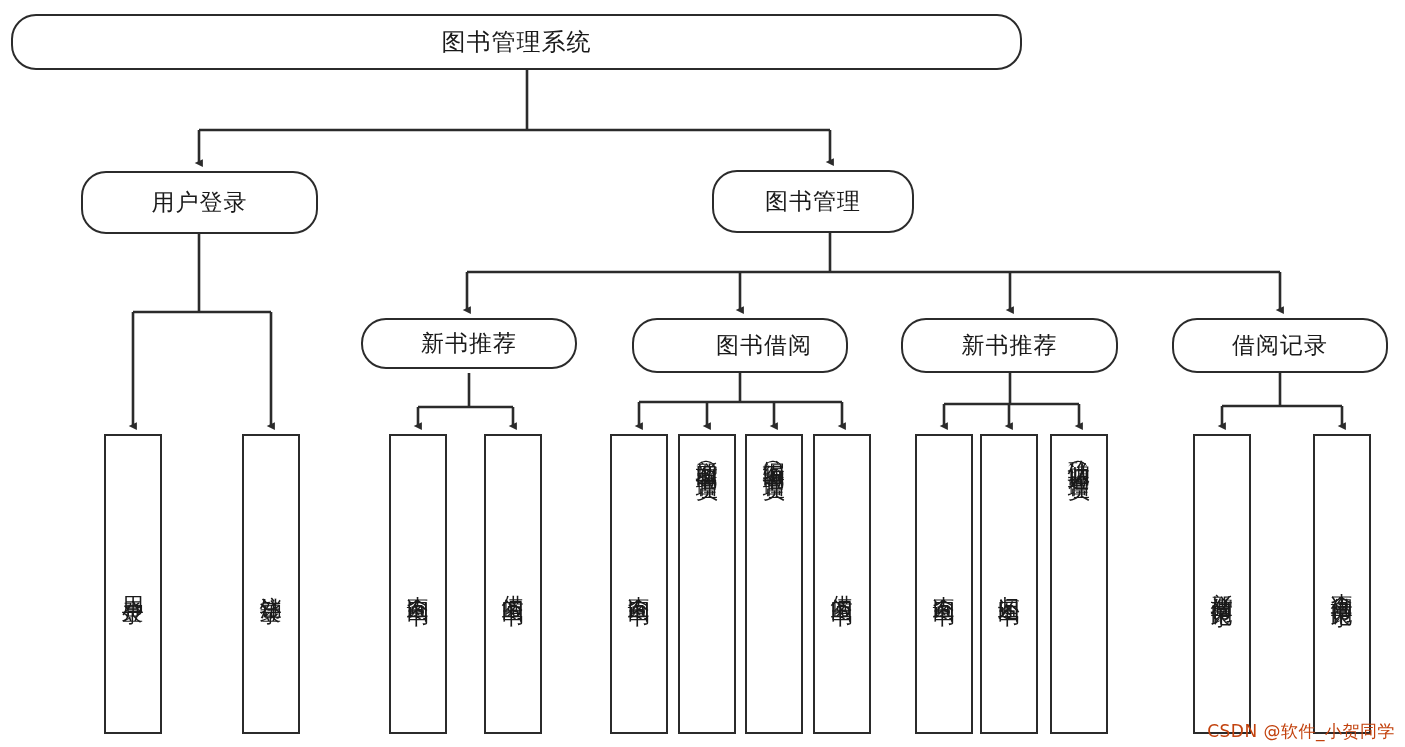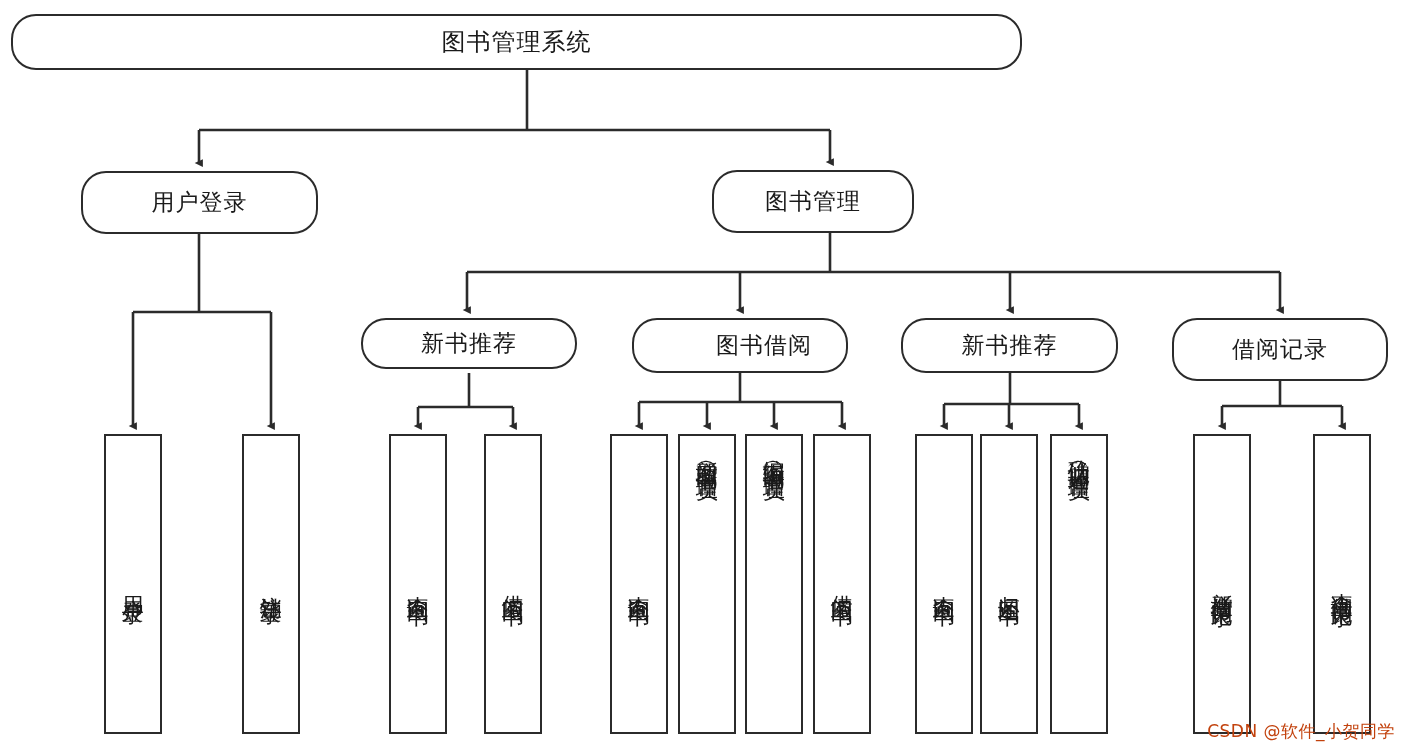--- a/index.html
+++ b/index.html
@@ -148,21 +148,21 @@
 
   <div class="node horiz" style="left:361px; top:318px; width:216px; height:51px;">
     <span>新书推荐</span>
   </div>
   <div class="node horiz" style="left:632px; top:318px; width:216px; height:55px;padding-left:48px;">
     <span>图书借阅</span>
   </div>
   <div class="node horiz" style="left:901px; top:318px; width:217px; height:55px;">
     <span>新书推荐</span>
   </div>
-  <div class="node horiz" style="left:1172px; top:318px; width:216px; height:63px;">
+  <div class="node horiz" style="left:1172px; top:318px; width:216px; height:55px;">
     <span>借阅记录</span>
   </div>
 
   <div class="node leaf" style="left:104px; top:434px; width:58px; height:300px;">
     <div class="leaf-inner">
       <span class="vtext">用户登录</span>
     </div>
   </div>
   <div class="node leaf" style="left:242px; top:434px; width:58px; height:300px;">
     <div class="leaf-inner">

